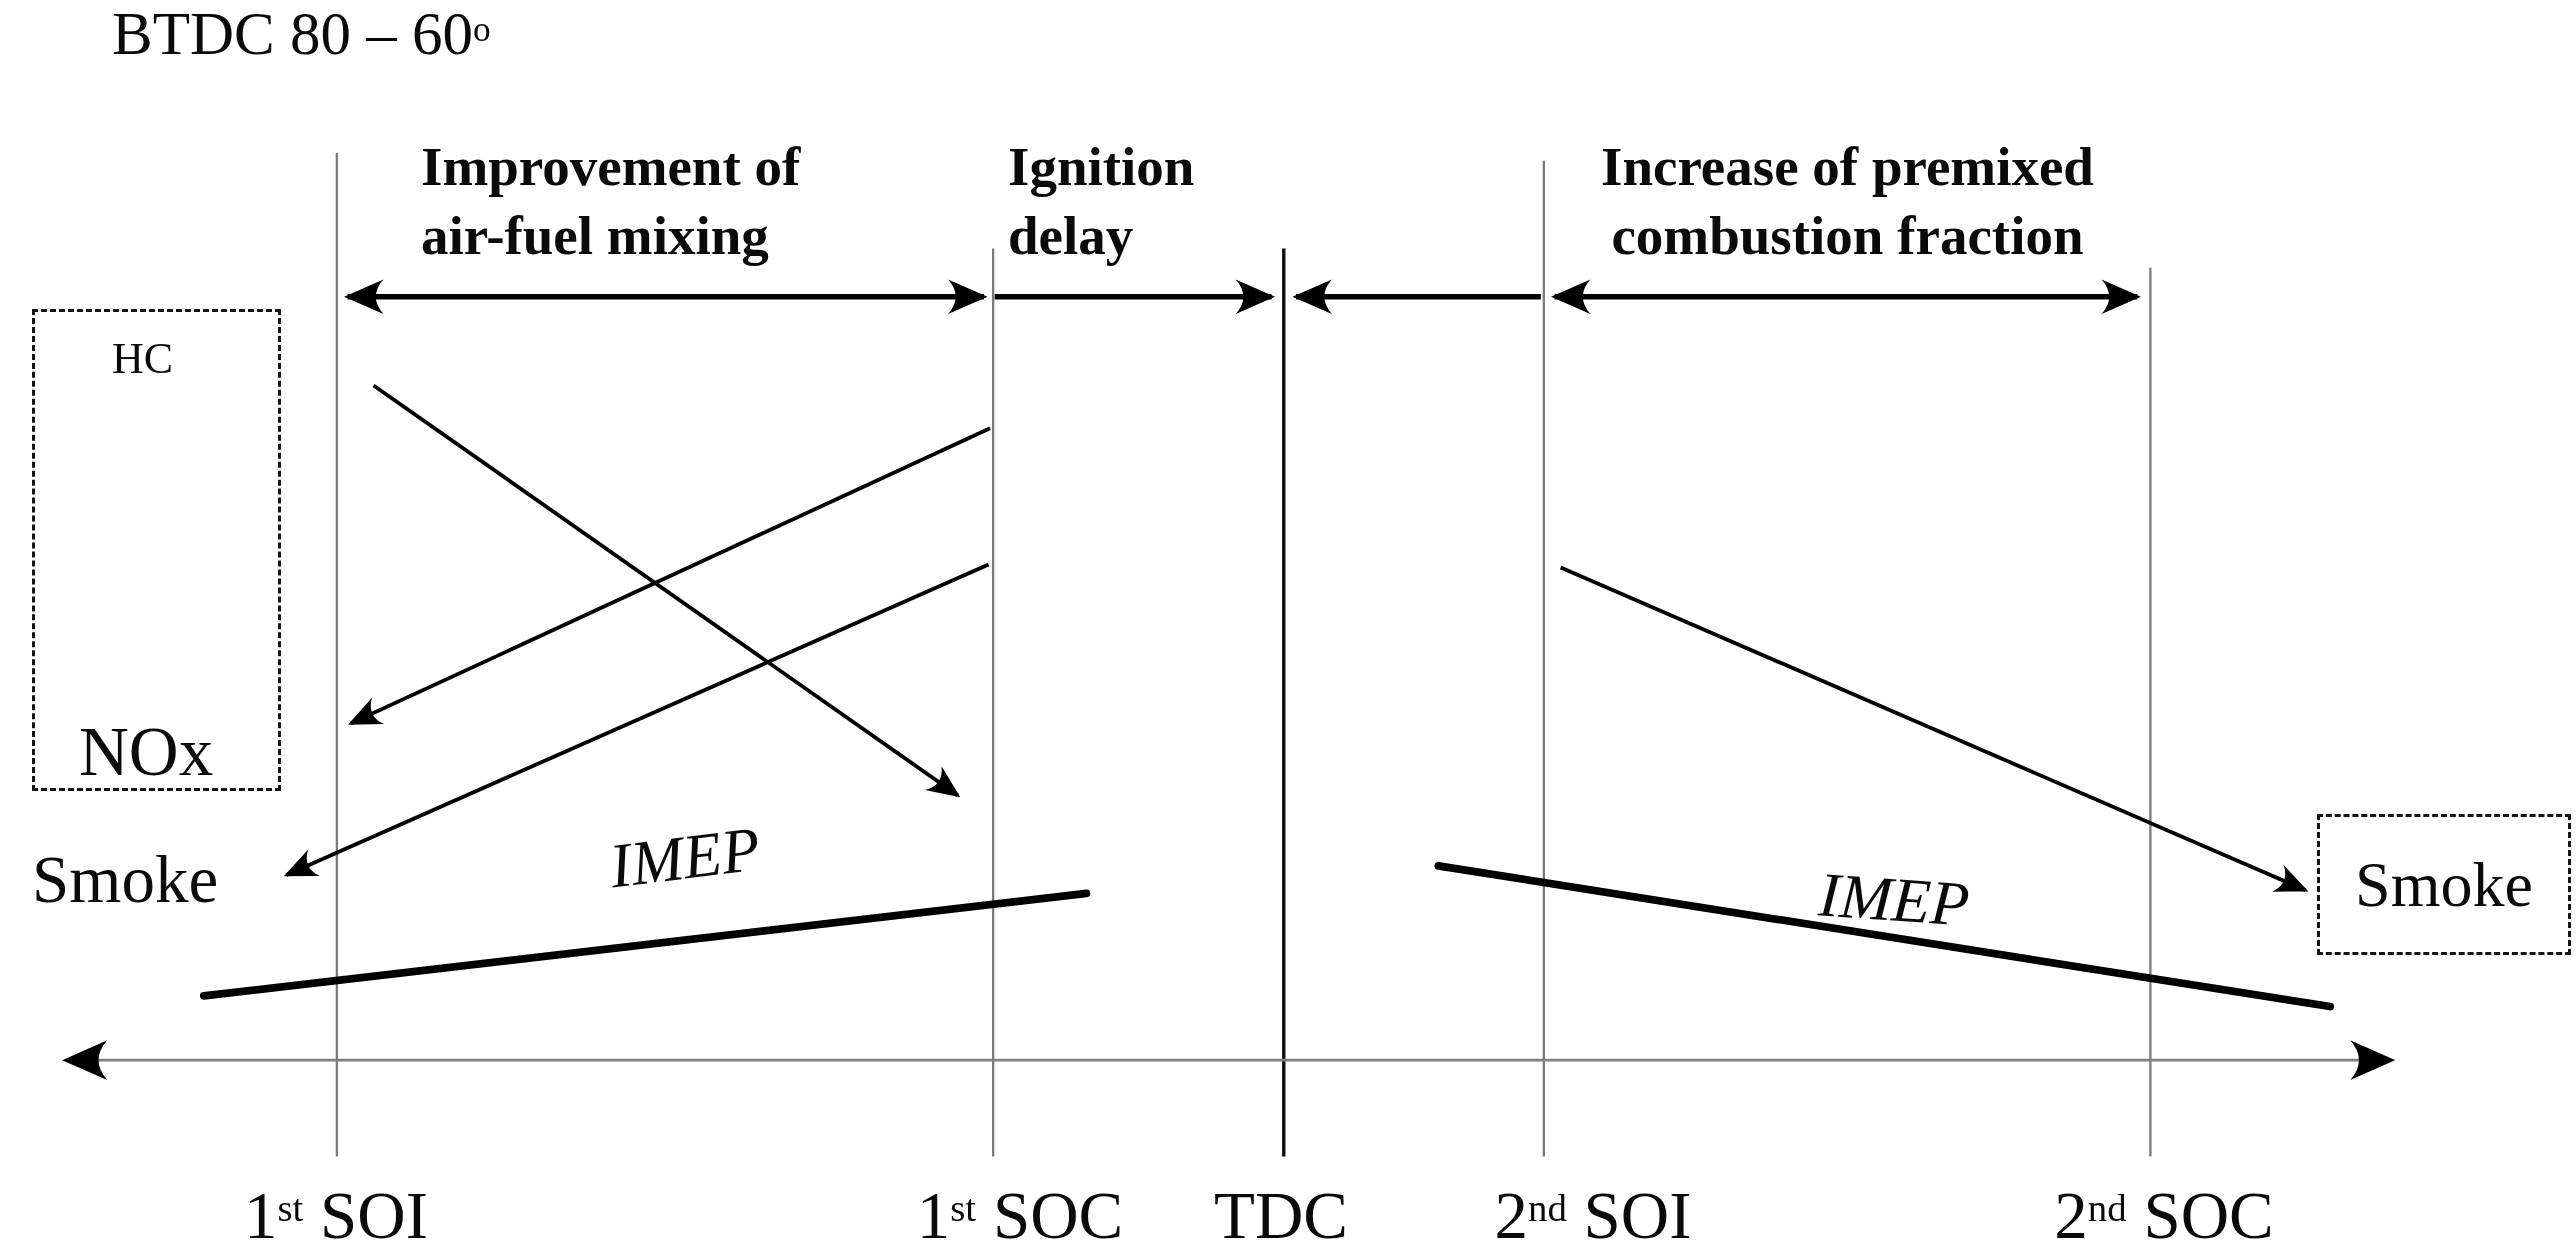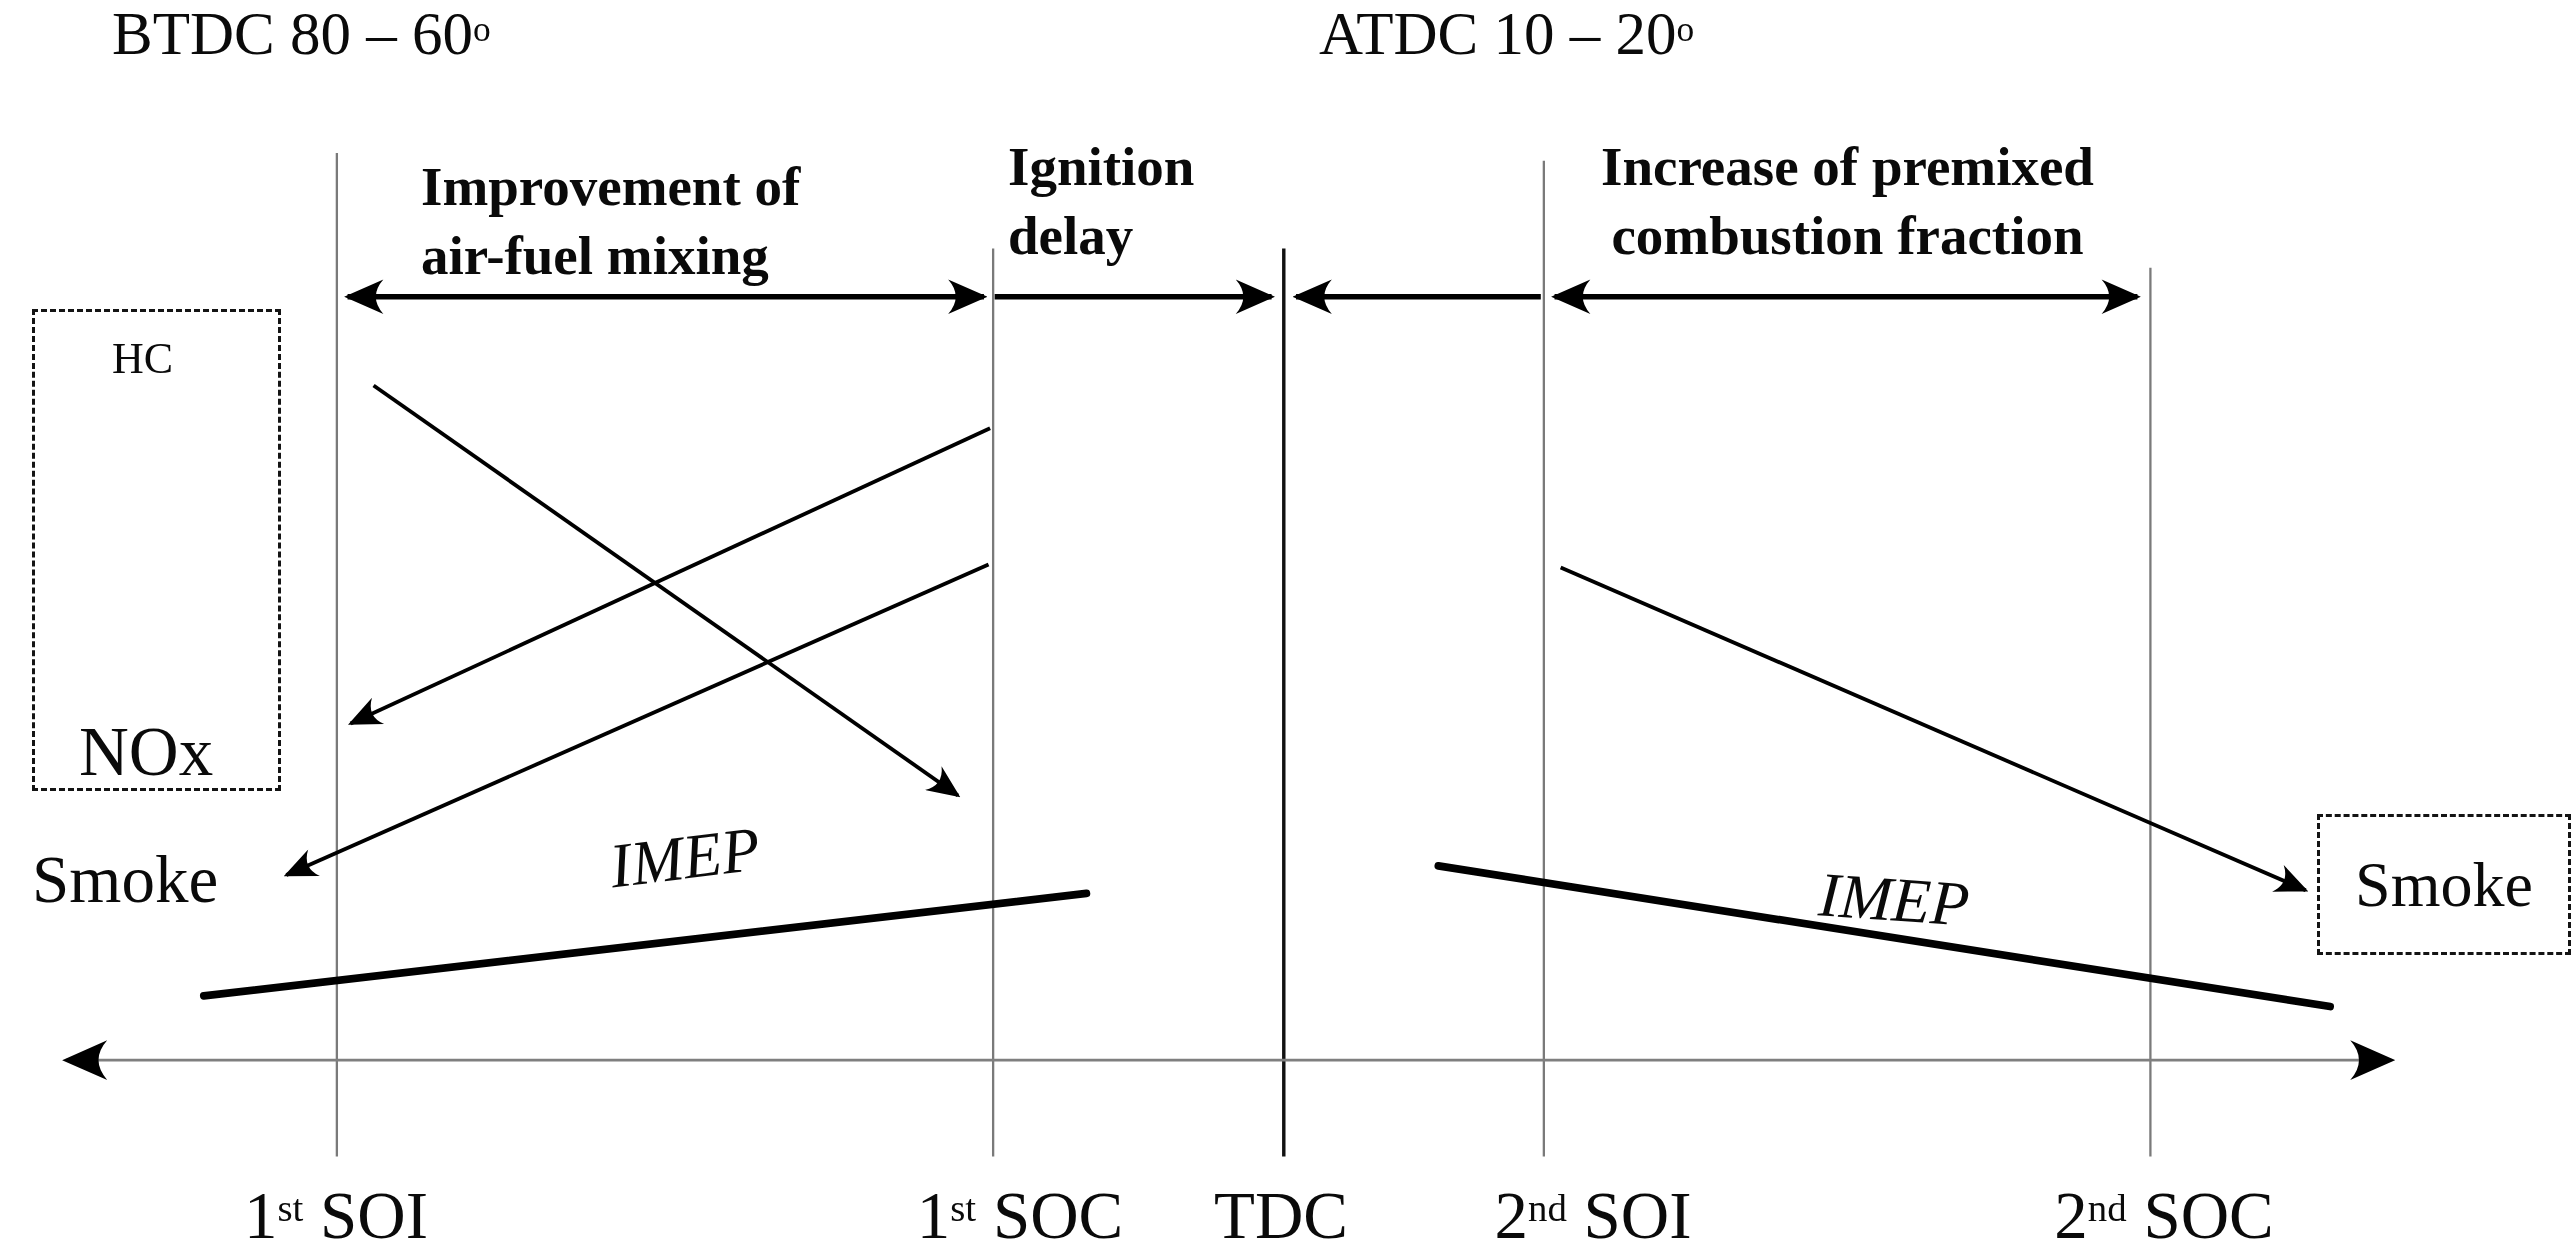--- a/index.html
+++ b/index.html
@@ -68,23 +68,22 @@
     <line x1="488" y1="504" x2="1252" y2="1040" stroke="#000" stroke-width="5" marker-end="url(#head-small)"></line>
     <line x1="1294" y1="560" x2="458" y2="946" stroke="#000" stroke-width="5" marker-end="url(#head-small)"></line>
     <line x1="1292" y1="738" x2="374" y2="1144" stroke="#000" stroke-width="5" marker-end="url(#head-small)"></line>
     <line x1="2040" y1="742" x2="3014" y2="1164" stroke="#000" stroke-width="5" marker-end="url(#head-small)"></line>
 
     <line x1="266" y1="1302" x2="1420" y2="1168" stroke="#000" stroke-width="10" stroke-linecap="round"></line>
     <line x1="1880" y1="1132" x2="3046" y2="1316" stroke="#000" stroke-width="10" stroke-linecap="round"></line>
   </svg>
 
   <div class="txt top-range" style="left:112px;"><span>BTDC 80 – 60</span><sup>o</sup></div>
-  <div class="txt top-range" style="left:1319px;"><span>ATDC 10 – 20</span><sup>o</sup></div>
 
-  <div class="region-label" style="left:421px;margin-top:20px;">
+  <div class="region-label" style="left:421px;">
     <div>Improvement of</div>
     <div>air-fuel mixing</div>
   </div>
   <div class="region-label" style="left:1008px;">
     <div>Ignition</div>
     <div>delay</div>
   </div>
   <div class="region-label" style="left:1544px;width:607px;text-align:center;">
     <div>Increase of premixed</div>
     <div>combustion fraction</div>

